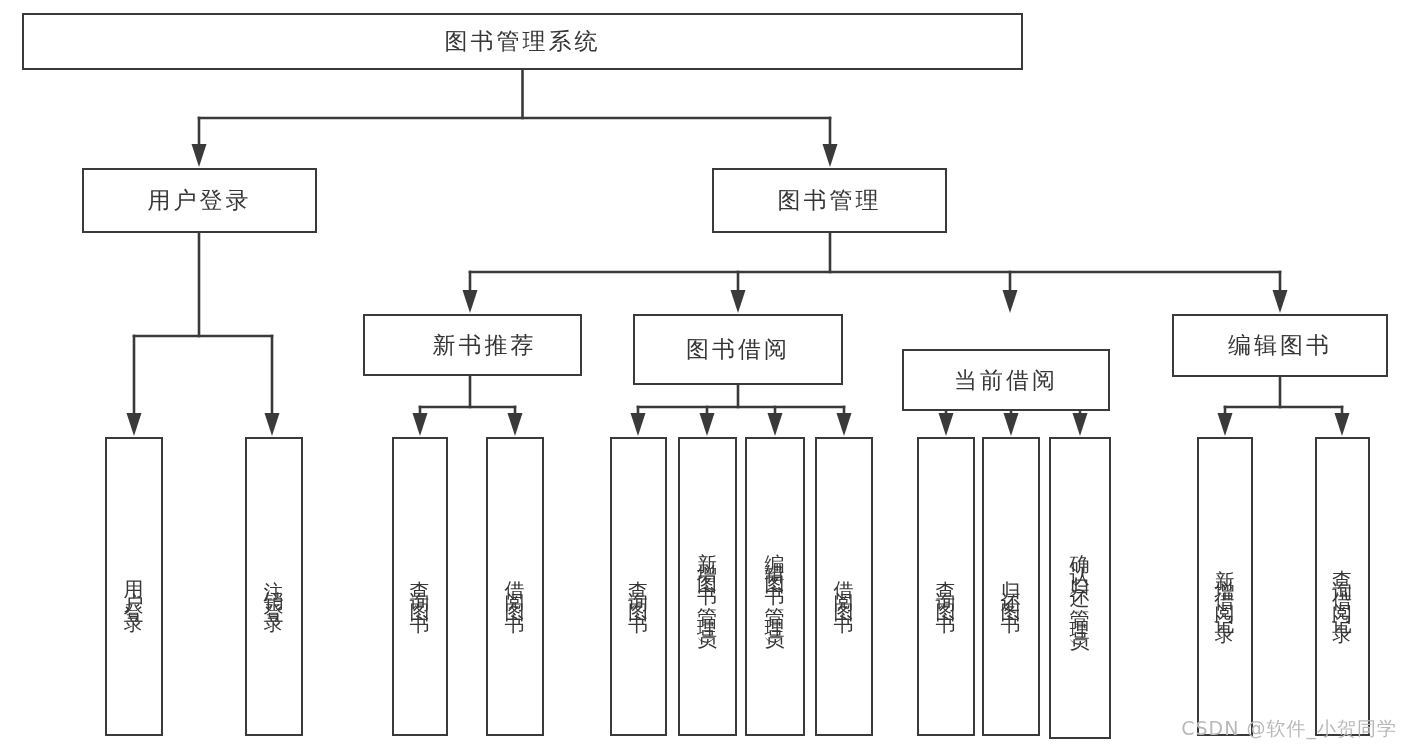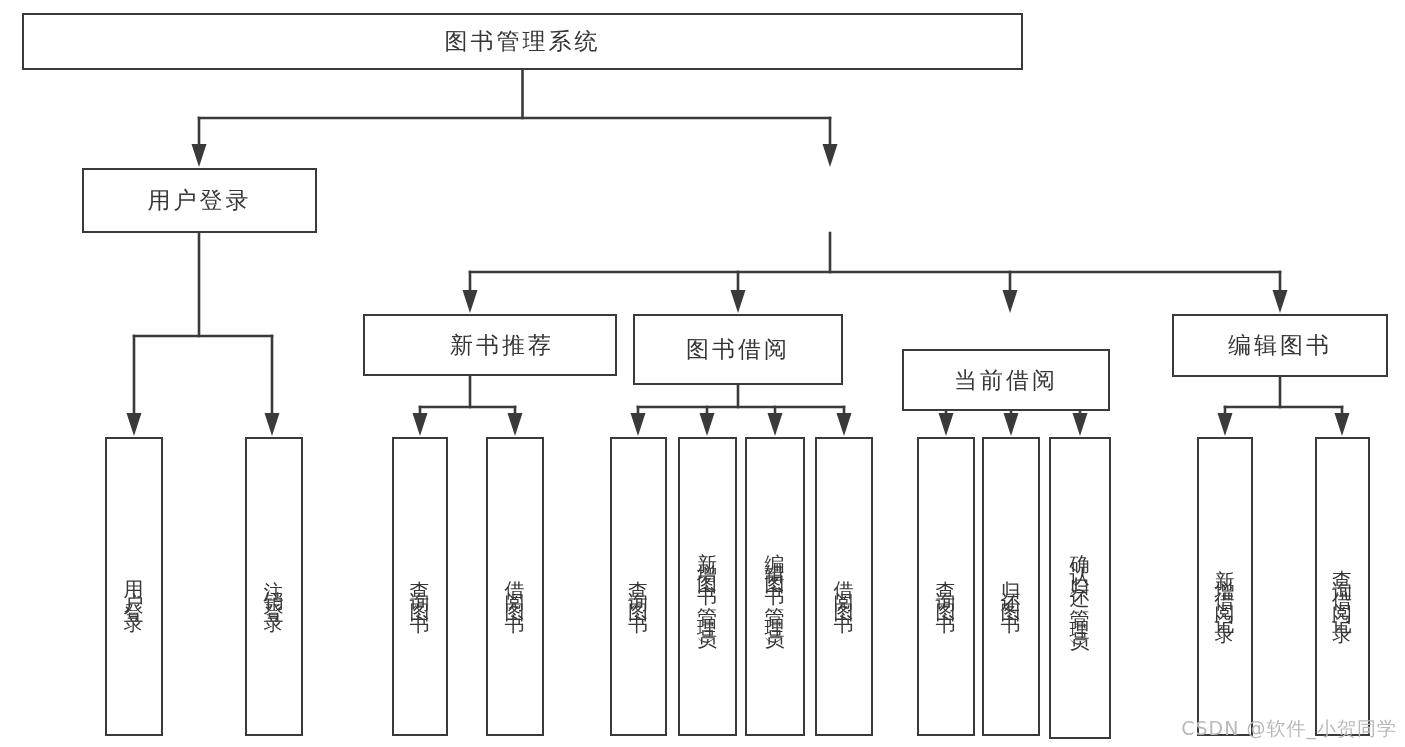--- a/index.html
+++ b/index.html
@@ -96,22 +96,25 @@
       <polygon points="1334.5,413 1349.5,413 1342,436" fill="#3a3a3a"></polygon>
     </svg>
 
   <div class="node" style="left:22px;top:13px;width:1001px;height:57px;">
     <span>图书管理系统</span>
   </div>
 
   <div class="node" style="left:82px;top:168px;width:235px;height:65px;">
     <span>用户登录</span>
   </div>
+  <div class="node" style="left:712px;top:168px;width:235px;height:65px;">
+    <span>图书管理</span>
+  </div>
 
-  <div class="node" style="left:363px;top:314px;width:254px;height:62px;padding-left:24px;">
+  <div class="node" style="left:363px;top:314px;width:219px;height:62px;padding-left:24px;">
     <span>新书推荐</span>
   </div>
   <div class="node" style="left:633px;top:314px;width:210px;height:71px;">
     <span>图书借阅</span>
   </div>
   <div class="node" style="left:902px;top:314px;width:208px;height:62px;margin-top:35px;">
     <span>当前借阅</span>
   </div>
   <div class="node" style="left:1172px;top:314px;width:216px;height:63px;">
     <span>编辑图书</span>

